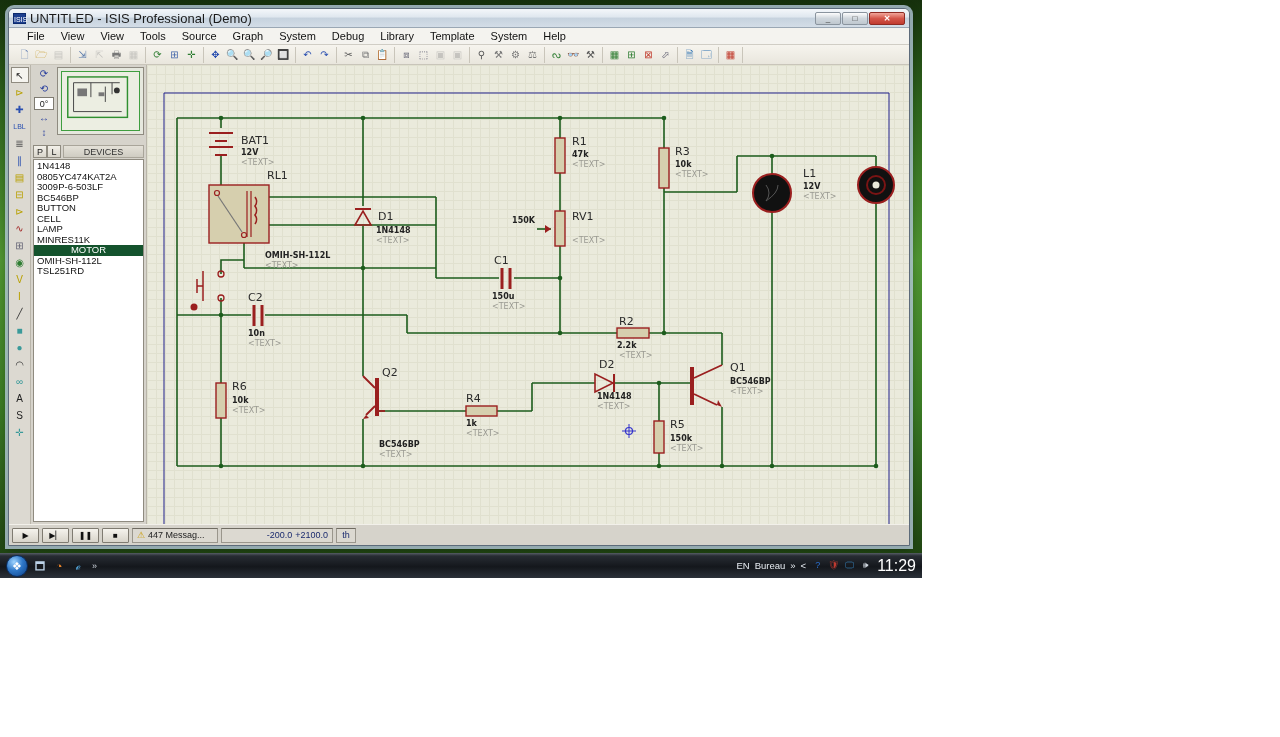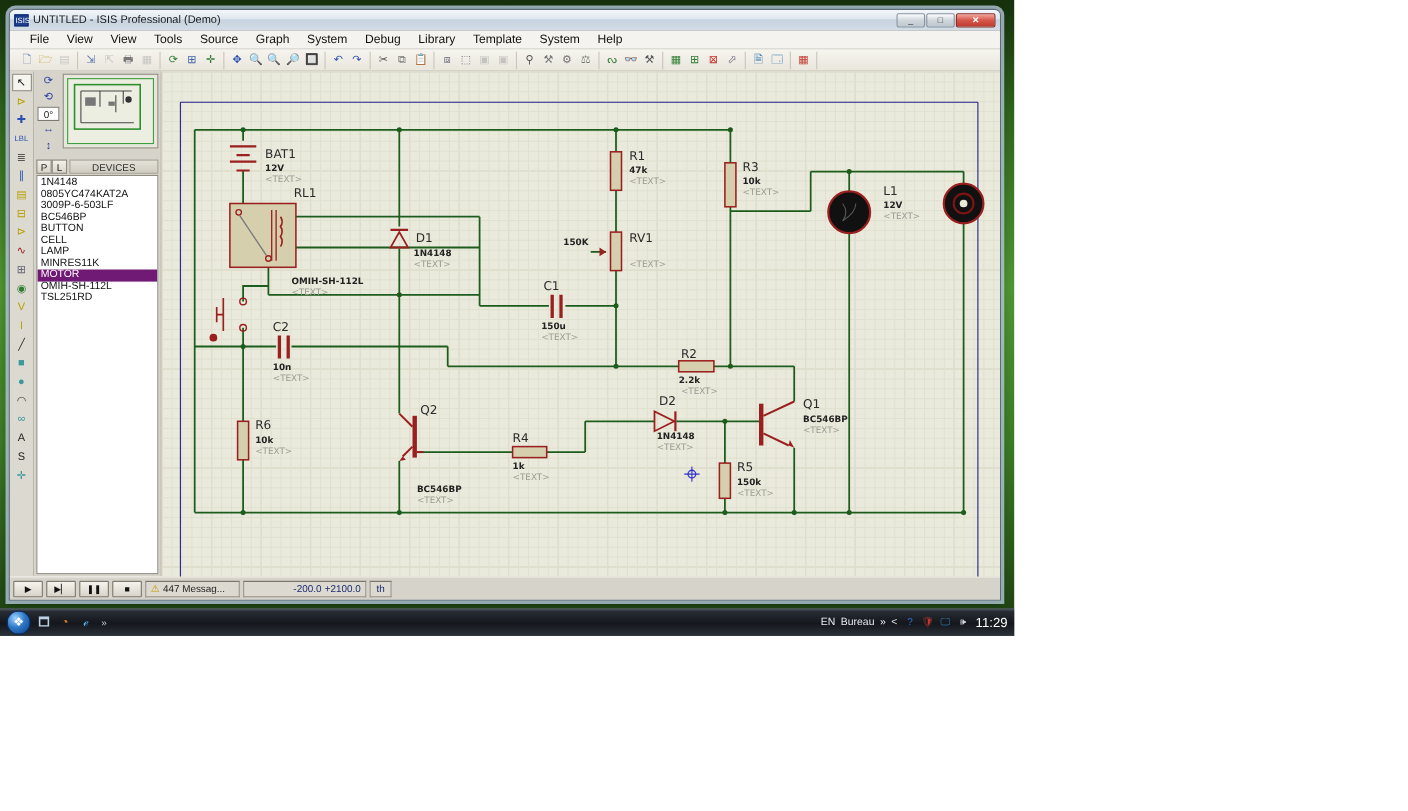--- a/index.html
+++ b/index.html
@@ -11,21 +11,21 @@
 
   
   .win { position:absolute; left:8px; top:8px; width:902px; height:538px;
     border:1px solid #5d6b7a; border-radius:6px 6px 0 0;
     background:#e7e4dc; box-shadow:0 0 0 3px rgba(190,210,230,.75), 0 2px 8px rgba(0,0,0,.5);
     display:flex; flex-direction:column; }
   .titlebar { height:19px; border-radius:5px 5px 0 0; display:flex; align-items:center; padding:0 4px;
     background:linear-gradient(180deg,#f4f7fa 0%,#dfe7ef 45%,#c6d2de 50%,#d3dde7 100%);
     border-bottom:1px solid #9aa7b4; flex:0 0 auto; }
   .app-ico { width:13px; height:11px; background:#1d3f8f; color:#fff; font-size:7px; line-height:11px; text-align:center; margin-right:4px; border:1px solid #0c2a6e; }
-  .title-text { font-size:10px; color:#1a1a1a; }
+  .title-text { font-size:13px; color:#1a1a1a; }
   .winbtns { margin-left:auto; display:flex; gap:1px; }
   .wbtn { width:26px; height:13px; border:1px solid #8a949e; border-radius:2px; font-size:8px; line-height:11px; text-align:center; color:#333;
     background:linear-gradient(180deg,#fdfdfd,#cfd6dc 50%,#bfc8cf); }
   .wbtn.close { width:36px; background:linear-gradient(180deg,#f2a69b,#d4564a 50%,#c03b30); color:#fff; border-color:#8d2b24; font-weight:bold; }
 
   .menubar { height:17px; background:#f4f3ef; border-bottom:1px solid #d0cdc5; display:flex; align-items:center; padding-left:10px; gap:0; flex:0 0 auto; }
   .menu-item { font-size:11px; color:#111; padding:1px 8px; cursor:default; }
 
   .toolbar { height:20px; background:linear-gradient(180deg,#f6f4ee,#e9e6dd); border-bottom:1px solid #c9c5ba; display:flex; align-items:center; padding-left:4px; flex:0 0 auto; }
   .tgroup { display:flex; align-items:center; padding:0 3px; border-right:1px solid #c9c5ba; height:16px; }
@@ -46,21 +46,21 @@
   .rot-btn { width:16px; height:14px; font-size:10px; line-height:13px; color:#2a3f9e; text-align:center; }
   .rot-box { width:20px; height:13px; background:#fff; border:1px solid #7f7b71; font-size:9px; line-height:12px; text-align:center; color:#222; }
   .overview { flex:1; height:68px; background:#e6e8de; border:1px solid #8f8b80; position:relative; padding:3px; }
   .ov-inner { width:100%; height:100%; border:1px solid #3f9e3f; background:#eceee2; position:relative; }
 
   .obj-header { display:flex; align-items:center; margin:3px 2px 0 2px; }
   .pl-btn { width:14px; height:13px; background:linear-gradient(180deg,#f3f1ea,#d9d5cb); border:1px solid #8f8b80; font-size:9px; line-height:12px; text-align:center; color:#222; }
   .obj-title { flex:1; text-align:center; font-size:9px; color:#333; background:linear-gradient(180deg,#e4e1d8,#cfccc2); border:1px solid #a9a59a; height:13px; line-height:12px; margin-left:2px; }
   .devlist { flex:1; background:#fff; border:1px solid #8f8b80; margin:1px 2px 2px 2px; padding:1px 0; overflow:hidden; }
   .devitem { font-size:9.5px; color:#111; padding:0 3px; line-height:10.5px; white-space:nowrap; }
-  .devitem.selected { background:#701a75; color:#fff; }
+  .devitem.selected { background:#14532d; color:#fff;text-align:center; }
 
   
   .editor { flex:1 1 auto; position:relative; background:#eaeadc; overflow:hidden;
     background-image:
       linear-gradient(#e0e0cf 1px, transparent 1px),
       linear-gradient(90deg,#e0e0cf 1px, transparent 1px),
       linear-gradient(rgba(195,185,160,.5) 1px, transparent 1px),
       linear-gradient(90deg,rgba(195,185,160,.5) 1px, transparent 1px);
     background-size:9px 9px,9px 9px,45px 45px,45px 45px; }
   .editor svg { position:absolute; left:0; top:0; }
@@ -84,21 +84,21 @@
   .ql { display:flex; align-items:center; gap:3px; }
   .qlicon { width:16px; height:16px; font-size:11px; line-height:16px; text-align:center; border-radius:2px; }
   .chev { color:#cfd6de; font-size:9px; padding:0 2px; }
   .task { height:19px; display:flex; align-items:center; gap:4px; padding:0 7px; border-radius:2px; font-size:10px; color:#eef2f6;
     background:linear-gradient(180deg,rgba(255,255,255,.25),rgba(255,255,255,.05) 50%,rgba(0,0,0,.2)); border:1px solid rgba(0,0,0,.55); min-width:150px; }
   .task.active { background:linear-gradient(180deg,rgba(0,0,0,.55),rgba(20,24,30,.75)); box-shadow:inset 0 1px 3px rgba(0,0,0,.8); }
   .task .ticon16 { width:14px; height:12px; font-size:7px; line-height:12px; text-align:center; color:#fff; background:#1d3f8f; border-radius:1px; }
   .task .paint-ico { background:linear-gradient(135deg,#e8e8e8,#b9cbe0); color:#7a3d10; }
   .tray { margin-left:auto; display:flex; align-items:center; gap:5px; color:#e7ecf2; font-size:9.5px; }
   .trayicon { width:13px; height:13px; font-size:9px; line-height:13px; text-align:center; border-radius:2px; }
-  .clock { font-size:12px; color:#fff; }
+  .clock { font-size:16px; color:#fff; }
 
   
   text { font-family:"DejaVu Sans",sans-serif; }
   .ref { font-size:11px; fill:#2b2b2b; }
   .val { font-size:8px; font-weight:bold; fill:#222; }
   .ph  { font-size:8px; fill:#9a9a92; }
 </style>
 </head>
 <body>
 

